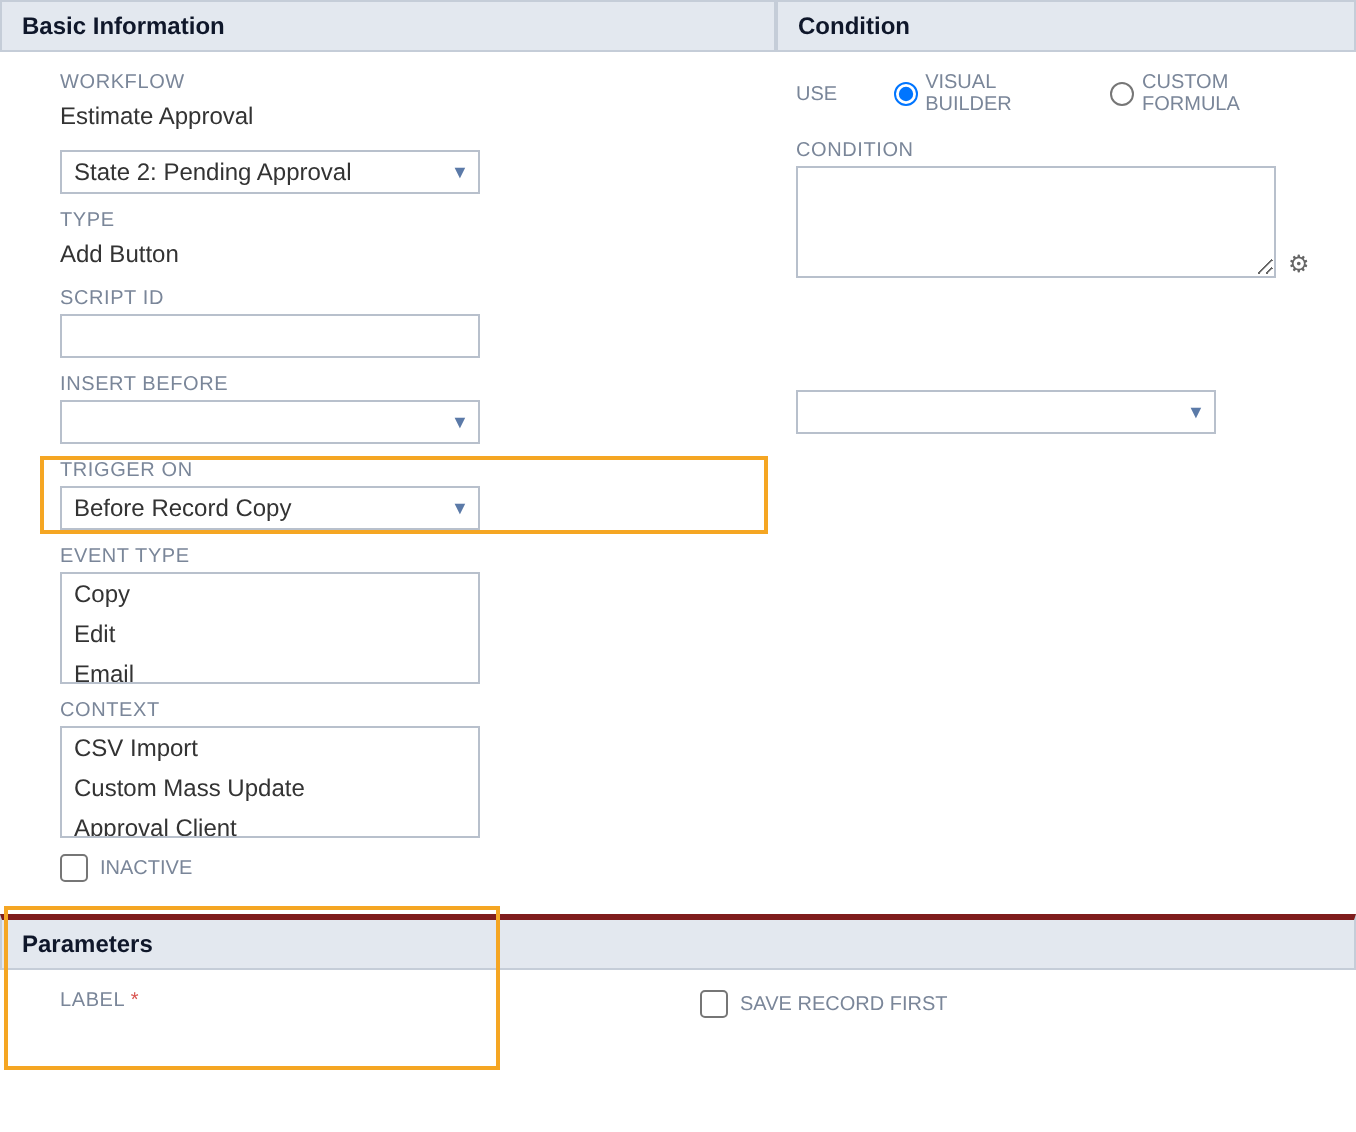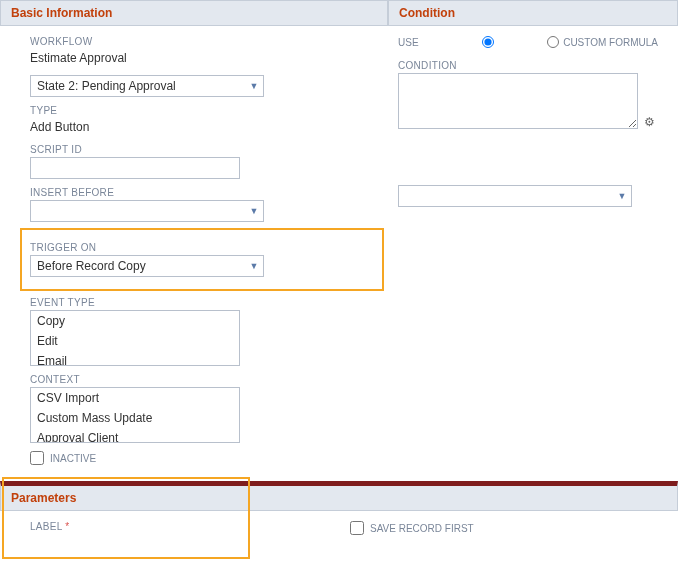--- a/index.html
+++ b/index.html
@@ -12,21 +12,21 @@
     height: 566px;
     overflow: hidden;
   }
   .container { display: flex; width: 100%; }
   .left-col { width: 388px; }
   .right-col { flex: 1; }
   .section-header {
     background: #e3e8ef;
     border: 1px solid #c5cdd8;
     padding: 5px 10px;
-    color: #c2410c;
+    color: #0f172a;
     font-weight: bold;
     font-size: 12px;
   }
   .section-body { padding: 10px 30px; }
   .right-col .section-body { padding: 10px 20px 10px 10px; }
   .field-block { margin-bottom: 8px; }
   .field-label {
     color: #7a8699;
     font-size: 10px;
     text-transform: uppercase;
@@ -39,21 +39,21 @@
     color: #333;
     font-size: 12px;
     padding: 2px 0;
   }
   .dropdown {
     display: flex;
     align-items: center;
     border: 1px solid #b8c0cc;
     height: 22px;
     background: #fff;
-    width: 234px;
+    width: 210px;
     cursor: pointer;
   }
   .dropdown-val {
     flex: 1;
     padding: 0 6px;
     font-size: 12px;
     color: #333;
   }
   .dropdown-caret {
     width: 18px;
@@ -173,21 +173,21 @@
       </div>
 
       <div class="field-block">
         <span class="field-label">INSERT BEFORE</span>
         <div class="dropdown">
           <div class="dropdown-val"></div>
           <div class="dropdown-caret">▼</div>
         </div>
       </div>
 
-      <div class="field-block" style="position:relative; padding:12px 6px; margin-left:-6px;">
+      <div class="field-block" style="position:relative; padding:0 6px; margin-left:-6px;">
         <div class="highlight-box" style="top:-2px; left:-4px; right:-26px; bottom:-2px;"></div>
         <span class="field-label">TRIGGER ON</span>
         <div class="dropdown">
           <div class="dropdown-val">Before Record Copy</div>
           <div class="dropdown-caret">▼</div>
         </div>
       </div>
 
       <div class="field-block">
         <span class="field-label">EVENT TYPE</span>
@@ -215,20 +215,21 @@
     </div>
   </div>
 
   <div class="right-col">
     <div class="section-header">Condition</div>
     <div class="section-body">
       <div class="radio-row">
         <span class="use-label">USE</span>
         <div class="radio-opt">
           <input type="radio" name="use" checked="" style="">
+          <label>VISUAL BUILDER</label>
         </div>
         <div class="radio-opt">
           <input type="radio" name="use" style="">
           <label>CUSTOM FORMULA</label>
         </div>
       </div>
       <div class="field-block">
         <span class="field-label">CONDITION</span>
         <div class="textarea-wrap">
           <textarea class="cond" style=""></textarea>
@@ -241,21 +242,21 @@
           <div class="dropdown-val"></div>
           <div class="dropdown-caret">▼</div>
         </div>
       </div>
     </div>
   </div>
 </div>
 
 <div style="position:relative;">
   <div class="highlight-box" style="top:-4px; left:2px; width:248px; height:82px;"></div>
-  <div class="section-header" style="border-top:5px solid #7f1d1d;">Parameters</div>
+  <div class="section-header" style="border-top:3px solid #7f1d1d;">Parameters</div>
   <div class="params-row">
     <div class="params-left">
       <span class="field-label required">LABEL</span>
 
     </div>
     <div class="params-right">
       <div class="checkbox-row">
         <input type="checkbox" style="">
         <span class="checkbox-label">SAVE RECORD FIRST</span>
       </div>

